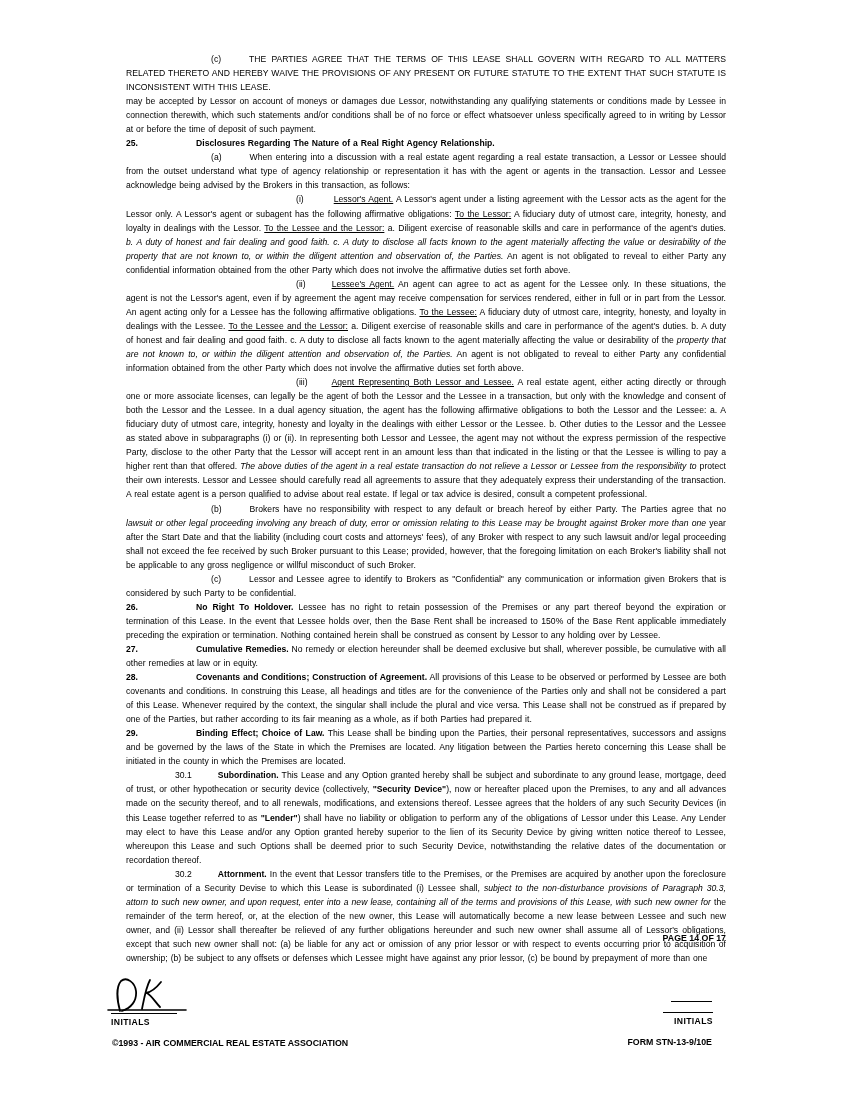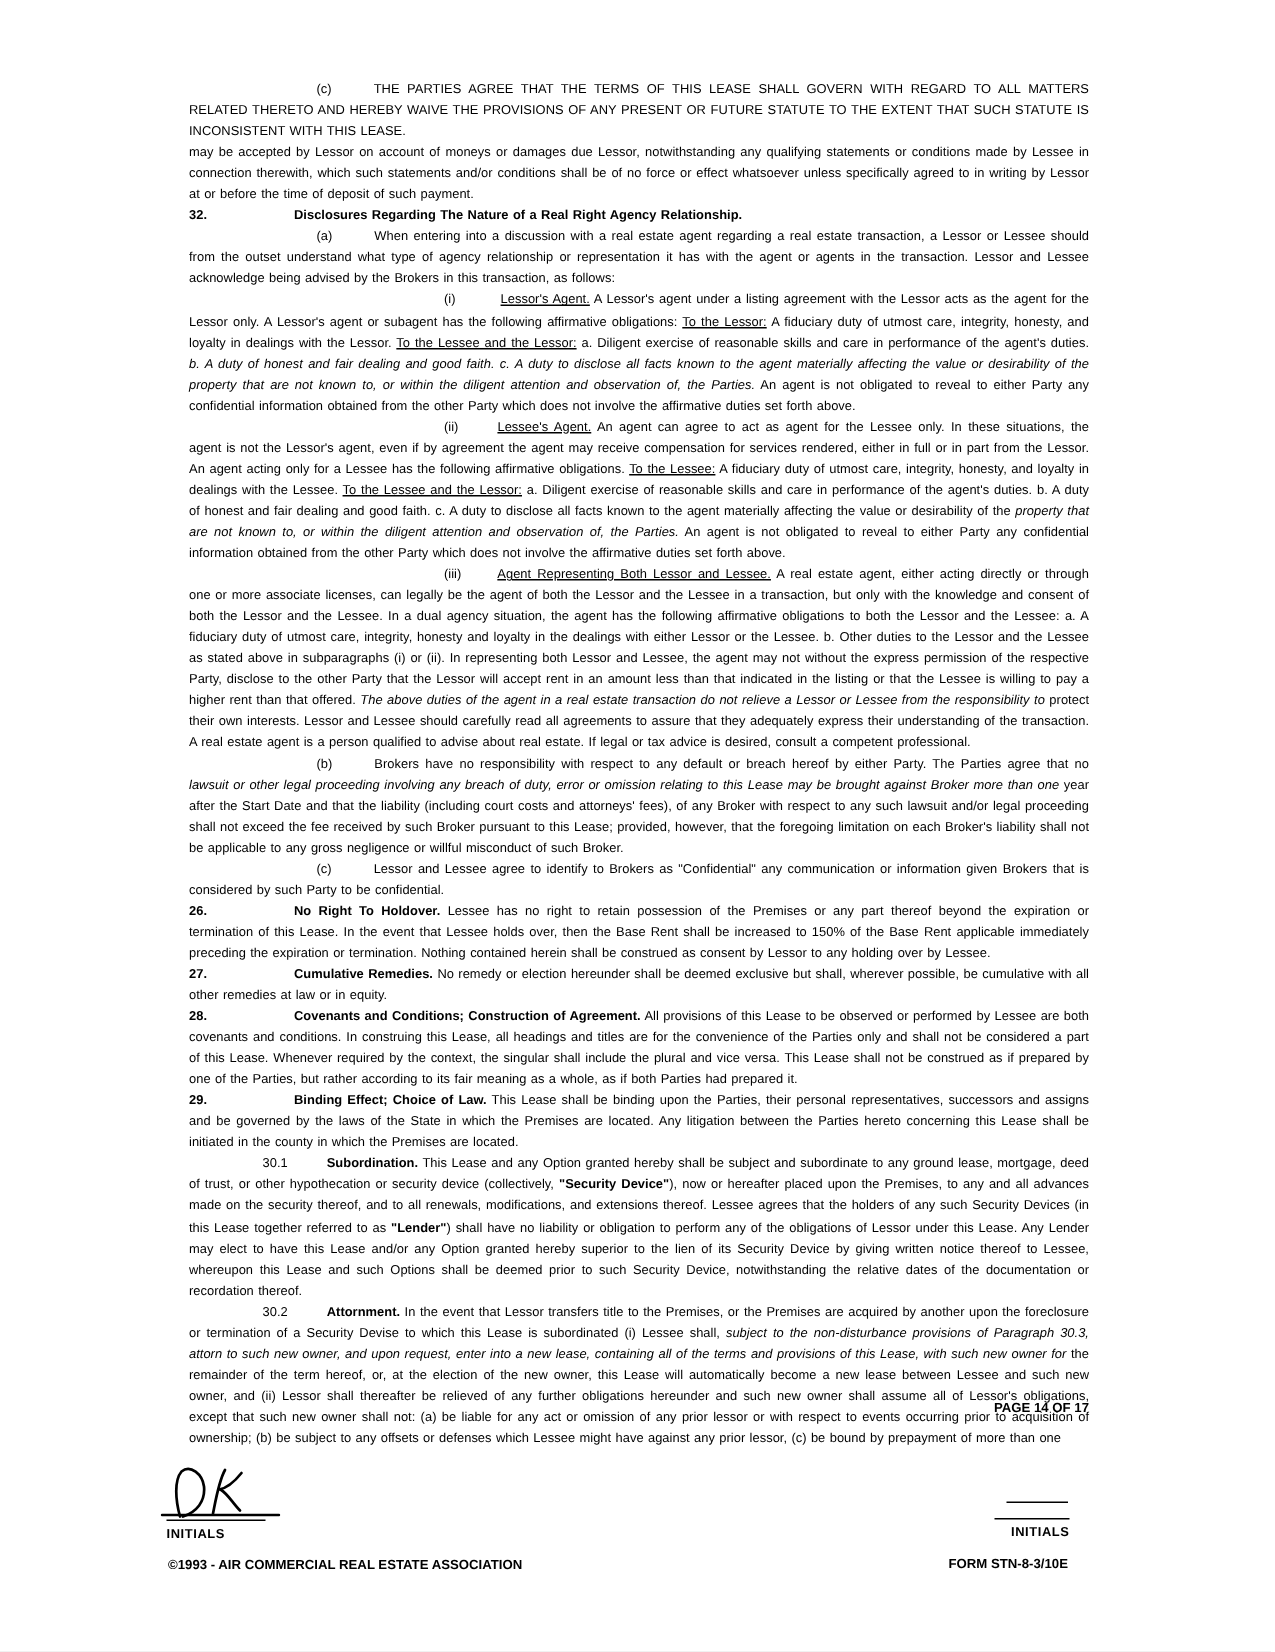--- a/index.html
+++ b/index.html
@@ -39,21 +39,21 @@
   .form-number{left:520px;top:1037px;width:192px;text-align:right;font-size:8.8px;}
 </style>
 </head>
 <body>
 
 <div class="page">
 
   <div class="doc-body">
       <p class="para" style="text-indent: 85px;"><span class="plabel">(c)</span><span class="pgap" style="width: 28px;"></span><span class="seg">THE PARTIES AGREE THAT THE TERMS OF THIS LEASE SHALL GOVERN WITH REGARD TO ALL MATTERS RELATED THERETO AND HEREBY WAIVE THE PROVISIONS OF ANY PRESENT OR FUTURE STATUTE TO THE EXTENT THAT SUCH STATUTE IS INCONSISTENT WITH THIS LEASE.</span></p>
       <p class="para"><span class="seg">may be accepted by Lessor on account of moneys or damages due Lessor, notwithstanding any qualifying statements or conditions made by Lessee in connection therewith, which such statements and/or conditions shall be of no force or effect whatsoever unless specifically agreed to in writing by Lessor at or before the time of deposit of such payment.</span></p>
-      <p class="para"><span class="plabel seg-b">32.</span><span class="pgap" style="width: 58px;"></span><span class="seg seg-b">Disclosures Regarding The Nature of a Real Right Agency Relationship.</span></p>
+      <p class="para"><span class="plabel seg-b">25.</span><span class="pgap" style="width: 58px;"></span><span class="seg seg-b">Disclosures Regarding The Nature of a Real Right Agency Relationship.</span></p>
       <p class="para" style="text-indent: 85px;"><span class="plabel">(a)</span><span class="pgap" style="width: 28px;"></span><span class="seg">When entering into a discussion with a real estate agent regarding a real estate transaction, a Lessor or Lessee should from the outset understand what type of agency relationship or representation it has with the agent or agents in the transaction.  Lessor and Lessee acknowledge being advised by the Brokers in this transaction, as follows:</span></p>
       <p class="para" style="text-indent: 170px;"><span class="plabel">(i)</span><span class="pgap" style="width: 30px;"></span><span class="seg seg-u">Lessor's Agent.</span><span class="seg">  A Lessor's agent under a listing agreement with the Lessor acts as the agent for the Lessor only.  A Lessor's agent or subagent has the following affirmative obligations:  </span><span class="seg seg-u">To the Lessor:</span><span class="seg">  A fiduciary duty of utmost care, integrity, honesty, and loyalty in dealings with the Lessor.  </span><span class="seg seg-u">To the Lessee and the Lessor:</span><span class="seg">  a. Diligent exercise of reasonable skills and care in performance of the agent's duties.  </span><span class="seg seg-i">b. A duty of honest and fair dealing and good faith.  c. A duty to disclose all facts known to the agent materially affecting the value or desirability of the property that are not known to, or within the diligent attention and observation of, the Parties.</span><span class="seg">  An agent is not obligated to reveal to either Party any confidential information obtained from the other Party which does not involve the affirmative duties set forth above.</span></p>
       <p class="para" style="text-indent: 170px;"><span class="plabel">(ii)</span><span class="pgap" style="width: 26px;"></span><span class="seg seg-u">Lessee's Agent.</span><span class="seg">  An agent can agree to act as agent for the Lessee only.  In these situations, the agent is not the Lessor's agent, even if by agreement the agent may receive compensation for services rendered, either in full or in part from the Lessor.  An agent acting only for a Lessee has the following affirmative obligations.  </span><span class="seg seg-u">To the Lessee:</span><span class="seg">  A fiduciary duty of utmost care, integrity, honesty, and loyalty in dealings with the Lessee.  </span><span class="seg seg-u">To the Lessee and the Lessor:</span><span class="seg">  a. Diligent exercise of reasonable skills and care in performance of the agent's duties.  b. A duty of honest and fair dealing and good faith.  c. A duty to disclose all facts known to the agent materially affecting the value or desirability of the </span><span class="seg seg-i">property that are not known to, or within the diligent attention and observation of, the Parties.</span><span class="seg">  An agent is not obligated to reveal to either Party any confidential information obtained from the other Party which does not involve the affirmative duties set forth above.</span></p>
       <p class="para" style="text-indent: 170px;"><span class="plabel">(iii)</span><span class="pgap" style="width: 24px;"></span><span class="seg seg-u">Agent Representing Both Lessor and Lessee.</span><span class="seg">  A real estate agent, either acting directly or through one or more associate licenses, can legally be the agent of both the Lessor and the Lessee in a transaction, but only with the knowledge and consent of both the Lessor and the Lessee. In a dual agency situation, the agent has the following affirmative obligations to both the Lessor and the Lessee: a. A fiduciary duty of utmost care, integrity, honesty and loyalty in the dealings with either Lessor or the Lessee.  b. Other duties to the Lessor and the Lessee as stated above in subparagraphs (i) or (ii). In representing both Lessor and Lessee, the agent may not without the express permission of the respective Party, disclose to the other Party that the Lessor will accept rent in an amount less than that indicated in the listing or that the Lessee is willing to pay a higher rent than that offered. </span><span class="seg seg-i">The above duties of the agent in a real estate transaction do not relieve a Lessor or Lessee from the responsibility to</span><span class="seg"> protect their own interests.  Lessor and Lessee should carefully read all agreements to assure that they adequately express their understanding of the transaction.  A real estate agent is a person qualified to advise about real estate.  If legal or tax advice is desired, consult a competent professional.</span></p>
       <p class="para" style="text-indent: 85px;"><span class="plabel">(b)</span><span class="pgap" style="width: 28px;"></span><span class="seg">Brokers have no responsibility with respect to any default or breach hereof by either Party.  The Parties agree that no </span><span class="seg seg-i">lawsuit or other legal proceeding involving any breach of duty, error or omission relating to this Lease may be brought against Broker more than one</span><span class="seg"> year after the Start Date and that the liability (including court costs and attorneys' fees), of any Broker with respect to any such lawsuit and/or legal proceeding shall not exceed the fee received by such Broker pursuant to this Lease; provided, however, that the foregoing limitation on each Broker's liability shall not be applicable to any gross negligence or willful misconduct of such Broker.</span></p>
       <p class="para" style="text-indent: 85px;"><span class="plabel">(c)</span><span class="pgap" style="width: 28px;"></span><span class="seg">Lessor and Lessee agree to identify to Brokers as "Confidential" any communication or information given Brokers that is considered by such Party to be confidential.</span></p>
       <p class="para"><span class="plabel seg-b">26.</span><span class="pgap" style="width: 58px;"></span><span class="seg seg-b">No Right To Holdover.</span><span class="seg">  Lessee has no right to retain possession of the Premises or any part thereof beyond the expiration or termination of this Lease.  In the event that Lessee holds over, then the Base Rent shall be increased to 150% of the Base Rent applicable immediately preceding the expiration or termination.  Nothing contained herein shall be construed as consent by Lessor to any holding over by Lessee.</span></p>
       <p class="para"><span class="plabel seg-b">27.</span><span class="pgap" style="width: 58px;"></span><span class="seg seg-b">Cumulative Remedies.</span><span class="seg">  No remedy or election hereunder shall be deemed exclusive but shall, wherever possible, be cumulative with all other remedies at law or in equity.</span></p>
       <p class="para"><span class="plabel seg-b">28.</span><span class="pgap" style="width: 58px;"></span><span class="seg seg-b">Covenants and Conditions; Construction of Agreement.</span><span class="seg">  All provisions of this Lease to be observed or performed by Lessee are both covenants and conditions.  In construing this Lease,  all headings and titles are for the convenience of the Parties only and shall not be considered a part of this Lease.  Whenever required by the context, the singular shall include the plural and vice versa.  This Lease shall not be construed as if prepared by one of the Parties, but rather according to its fair meaning as a whole, as if both Parties had prepared it.</span></p>
       <p class="para"><span class="plabel seg-b">29.</span><span class="pgap" style="width: 58px;"></span><span class="seg seg-b">Binding Effect; Choice of Law.</span><span class="seg">  This Lease shall be binding upon the Parties, their personal representatives, successors and assigns and be governed by the laws of the State in which the Premises are located.  Any litigation between the Parties hereto concerning this Lease shall be initiated in the county in which the Premises are located.</span></p>
@@ -71,15 +71,15 @@
   <div class="initials-overline-left"></div>
   <div class="footer-item initials-label-left">INITIALS</div>
 
   <div class="footer-item page-number">PAGE 14 OF 17</div>
 
   <div class="dash-right"></div>
   <div class="initials-underline-right"></div>
   <div class="footer-item initials-label-right">INITIALS</div>
 
   <div class="footer-item copyright">©1993 - AIR COMMERCIAL REAL ESTATE ASSOCIATION</div>
-  <div class="footer-item form-number">FORM STN-8-3/10E</div>
+  <div class="footer-item form-number">FORM STN-13-9/10E</div>
 
 </div>
 
 </body></html>

